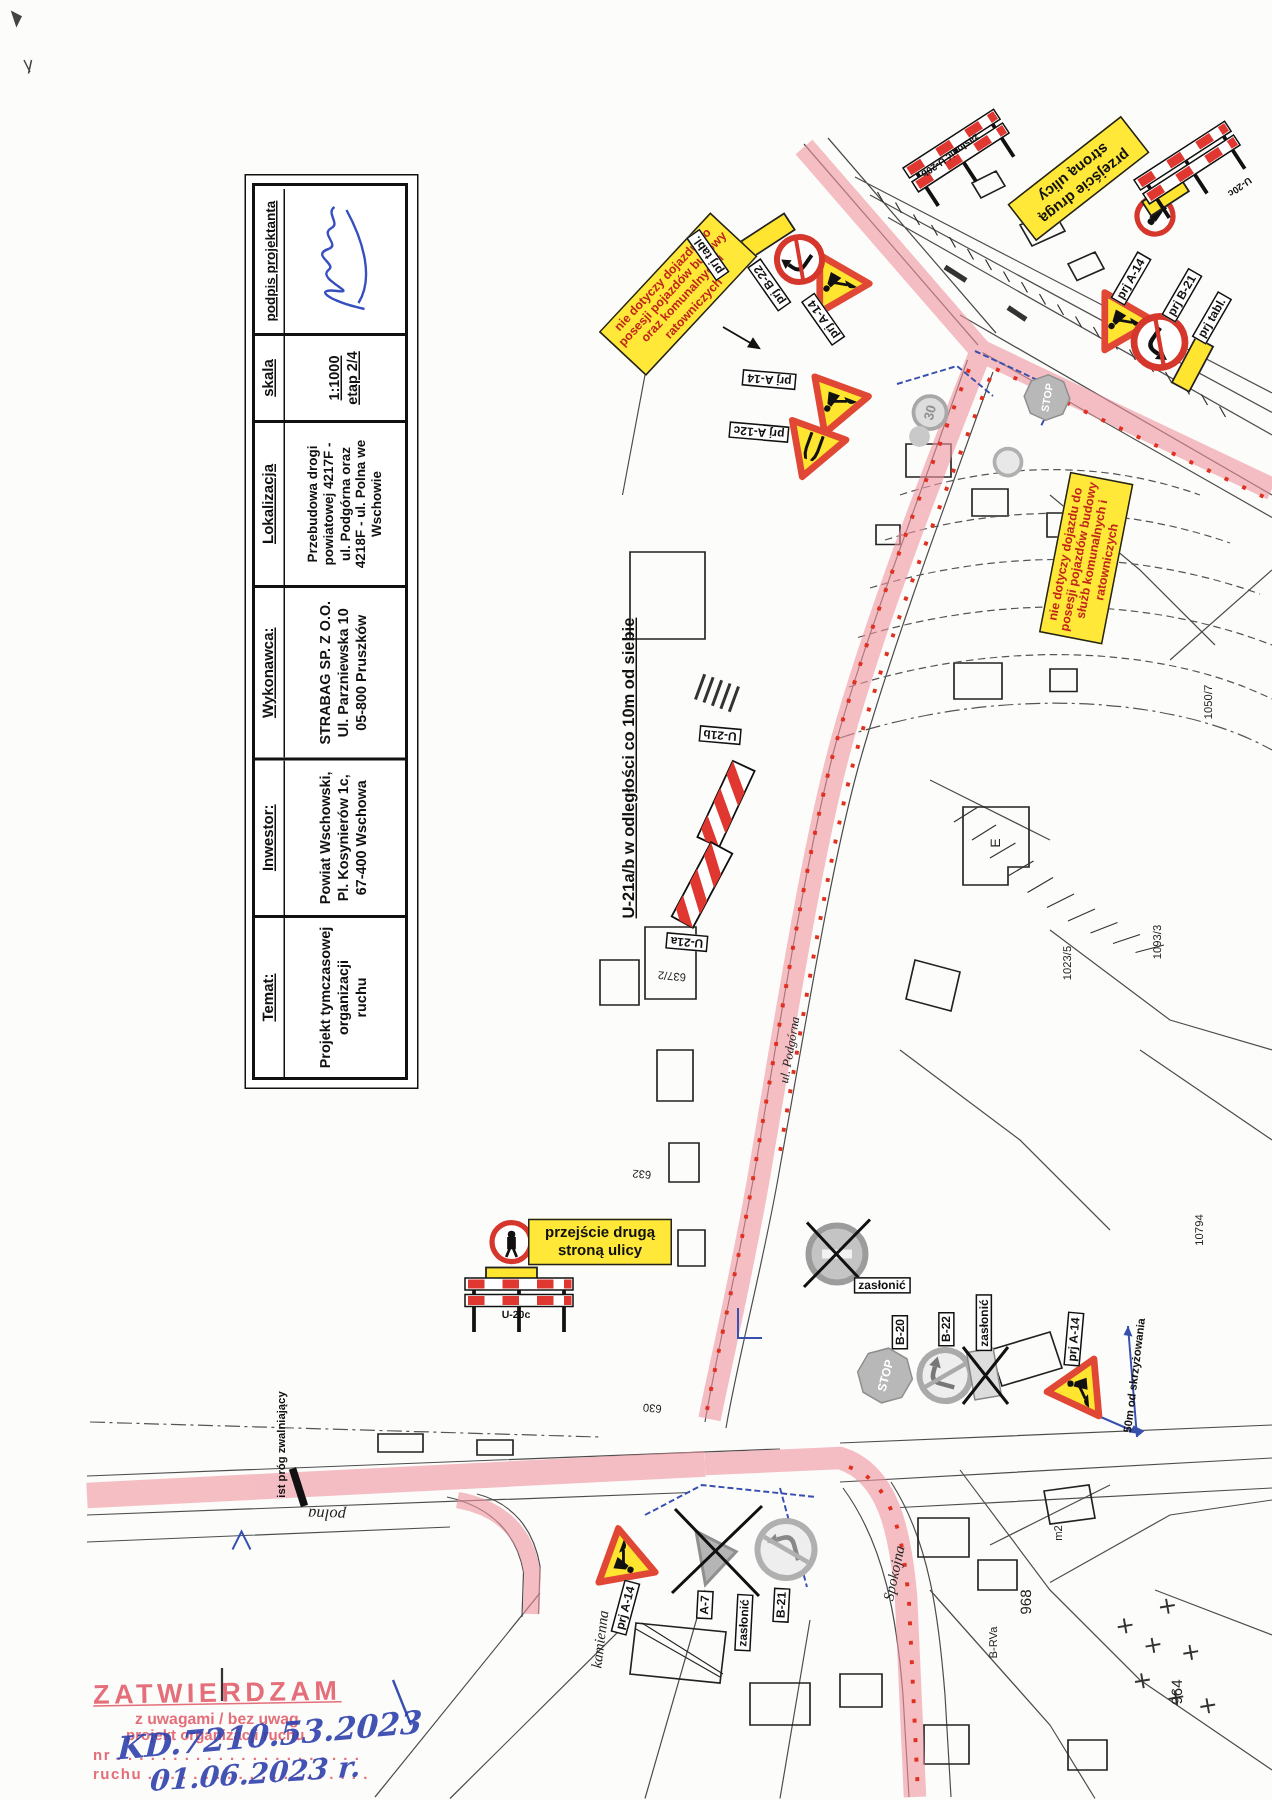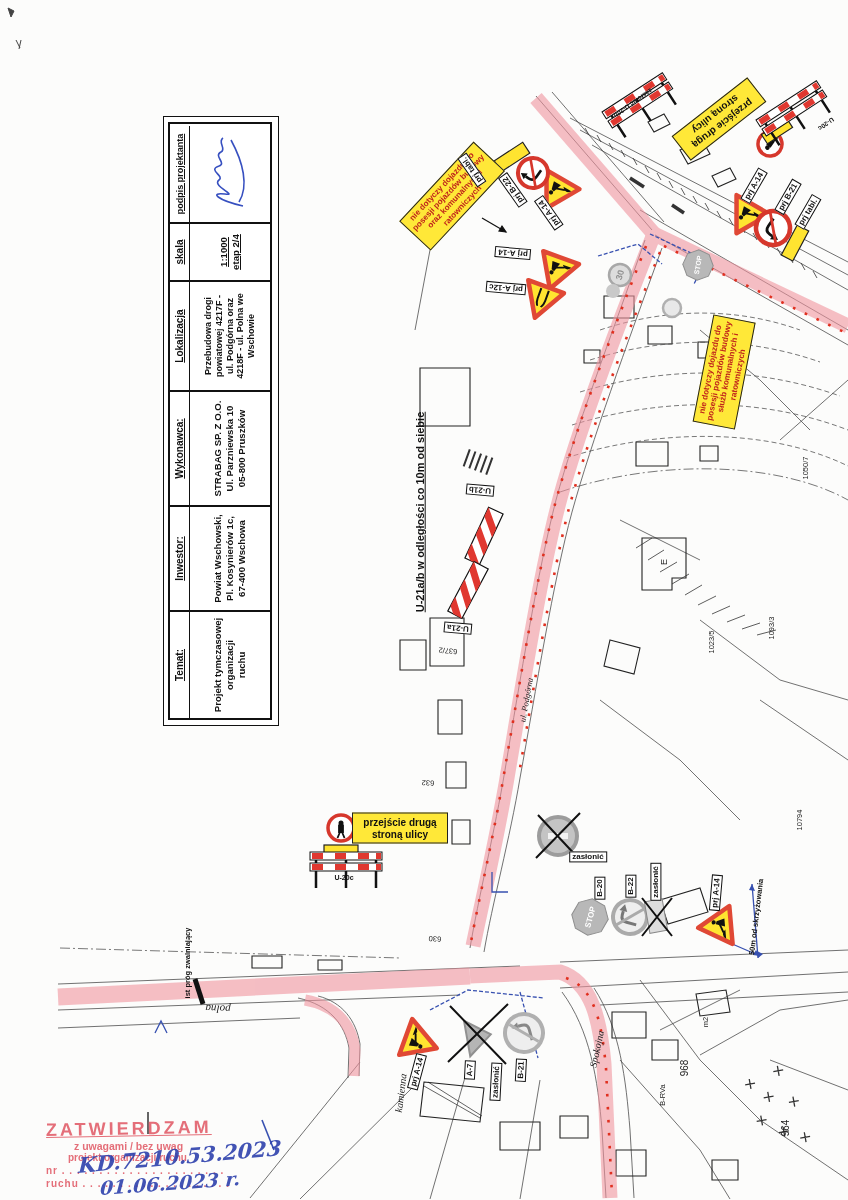--- a/index.html
+++ b/index.html
@@ -25,21 +25,21 @@
           transform:rotate(-90deg);border:2px solid #111;display:flex;box-sizing:border-box;background:#fff;}
   .tb-col{border-right:2px solid #111;display:flex;flex-direction:column;box-sizing:border-box;}
   .tb-col:last-child{border-right:none;}
   .tb-head{height:19px;border-bottom:1.5px solid #111;display:flex;align-items:center;justify-content:center;
            font-size:10px;font-weight:bold;text-decoration:underline;}
   .tb-body{flex:1;display:flex;align-items:center;justify-content:center;text-align:center;
            font-size:9.6px;font-weight:bold;white-space:pre-line;line-height:1.22;padding:1px;}
   .tb-body.u{text-decoration:underline;}
 
   
-  .stamp{position:absolute;left:46px;top:1118px;width:218px;color:#e2636e;opacity:.92;}
+  .stamp{position:absolute;left:62px;top:1118px;width:218px;color:#e2636e;opacity:.92;}
   .stamp .t1{font-size:18px;font-weight:bold;letter-spacing:3px;text-decoration:underline;transform:rotate(-1deg);}
   .stamp .t2{font-size:10.5px;font-weight:bold;margin-top:1px;margin-left:28px;}
   .stamp .t3{font-size:10px;font-weight:bold;margin-left:22px;}
   .stamp .t4{font-size:10px;font-weight:bold;margin-top:2px;letter-spacing:1px;}
   .hand{position:absolute;color:#2e41ad;font-family:"DejaVu Serif",serif;font-style:italic;font-weight:bold;opacity:.9;white-space:nowrap;}
 </style>
 </head>
 <body>
 
 <div id="canvas">

